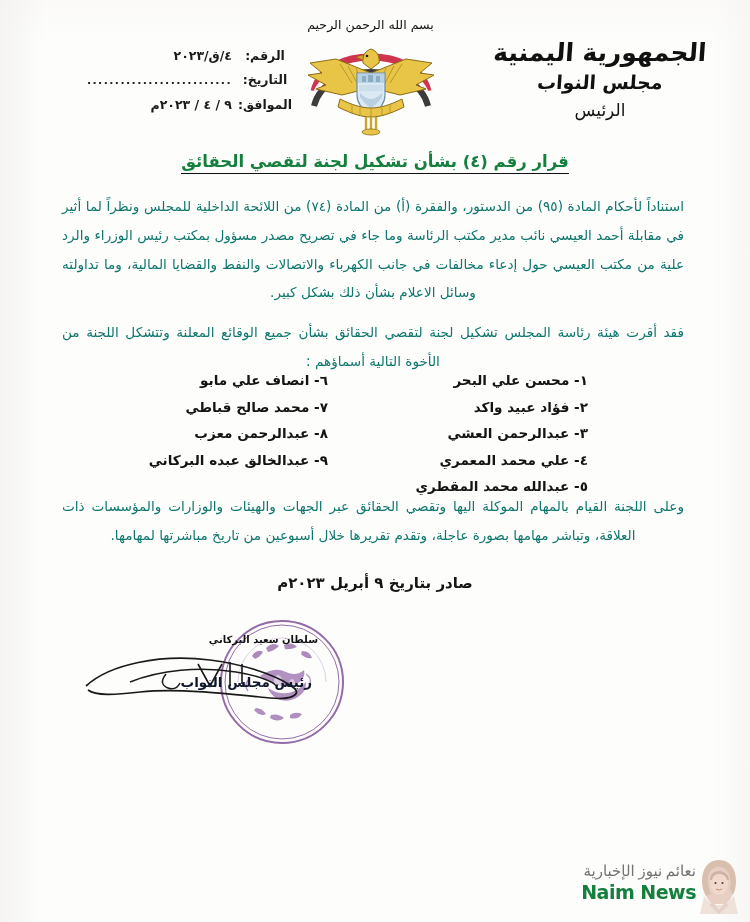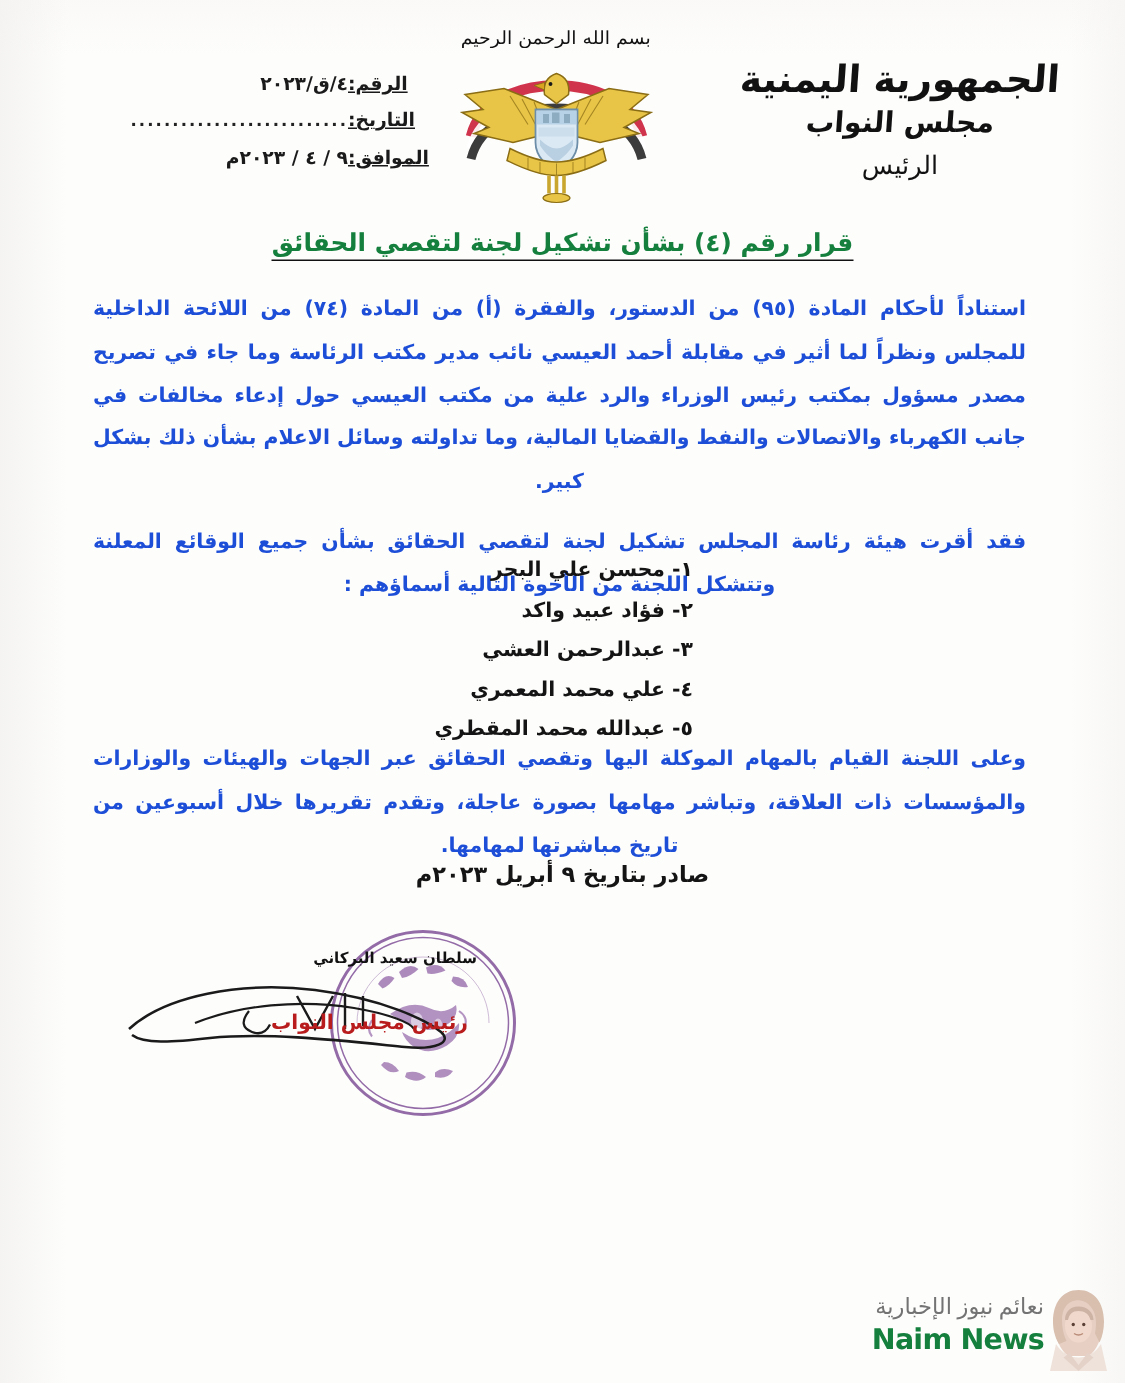--- a/index.html
+++ b/index.html
@@ -54,22 +54,21 @@
   }
   .meta-line {
     display: flex;
     justify-content: flex-start;
     align-items: baseline;
     white-space: nowrap;
   }
   .meta-label {
     width: 66px;
     flex: 0 0 66px;
-    text-align: left;
-    text-decoration: underline;
+    text-align: center;
   }
   .meta-value {
     flex: 1 1 auto;
     text-align: right;
     letter-spacing: 0.3px;
   }
   .dotted {
     letter-spacing: 1.4px;
     font-size: 11px;
     color: #222;
@@ -146,22 +145,22 @@
   .body-area {
     position: absolute;
     top: 192px;
     left: 62px;
     width: 622px;
     direction: rtl;
   }
   .para {
     font-family: "DejaVu Sans", sans-serif;
     font-size: 13.6px;
-    font-weight: bold;
-    color: #1d4ed8;
+    font-weight: normal;
+    color: #0f766e;
     line-height: 2.12;
     text-align: justify;
     text-align-last: center;
     margin: 0 0 4px 0;
     letter-spacing: -0.1px;
   }
   .para.p2 { margin-top: 11px; }
 
   
   .names-block {
@@ -234,21 +233,21 @@
     color: #111;
     white-space: nowrap;
   }
   .sign-role {
     position: absolute;
     right: 58px;
     top: 62px;
     font-family: "DejaVu Sans", sans-serif;
     font-size: 13.5px;
     font-weight: bold;
-    color: #b91c1c;
+    color: #0f172a;
     white-space: nowrap;
   }
   .scribble {
     position: absolute;
     left: 0;
     top: 18px;
     width: 300px;
     height: 90px;
     pointer-events: none;
   }
@@ -389,20 +388,26 @@
     <p class="para p2">فقد أقرت هيئة رئاسة المجلس تشكيل لجنة لتقصي الحقائق بشأن جميع الوقائع المعلنة وتتشكل اللجنة من الأخوة التالية أسماؤهم :</p>
   </div>
 
   <div class="names-block">
     <div class="names-col col-right">
       <div class="name-item">١- محسن علي البحر</div>
       <div class="name-item">٢- فؤاد عبيد واكد</div>
       <div class="name-item">٣- عبدالرحمن العشي</div>
       <div class="name-item">٤- علي محمد المعمري</div>
       <div class="name-item">٥- عبدالله محمد المقطري</div>
+    </div>
+    <div class="names-col col-left">
+      <div class="name-item">٦- انصاف علي مابو</div>
+      <div class="name-item">٧- محمد صالح قباطي</div>
+      <div class="name-item">٨- عبدالرحمن معزب</div>
+      <div class="name-item">٩- عبدالخالق عبده البركاني</div>
     </div>
   </div>
 
   <div class="closing">
     <p class="para">وعلى اللجنة القيام بالمهام الموكلة اليها وتقصي الحقائق عبر الجهات والهيئات والوزارات والمؤسسات ذات العلاقة، وتباشر مهامها بصورة عاجلة، وتقدم تقريرها خلال أسبوعين من تاريخ مباشرتها لمهامها.</p>
   </div>
 
   <div class="issue-date">صادر بتاريخ ٩ أبريل ٢٠٢٣م</div>
 
   <div class="sign-area">

